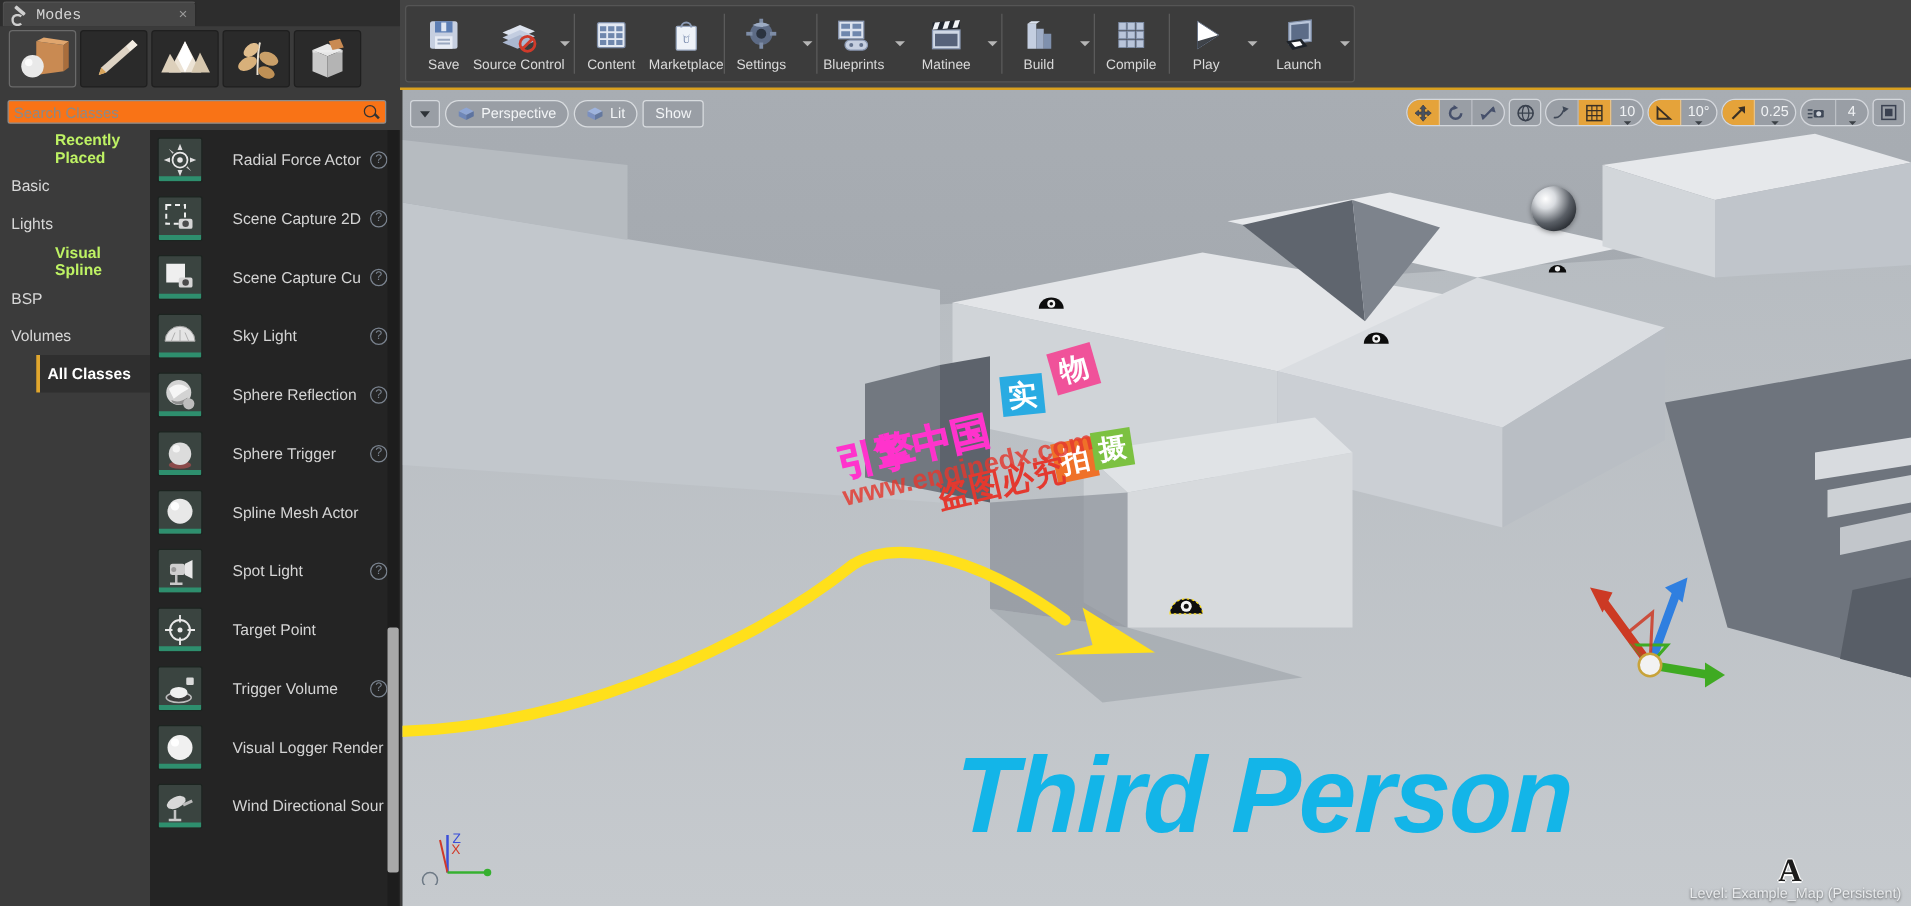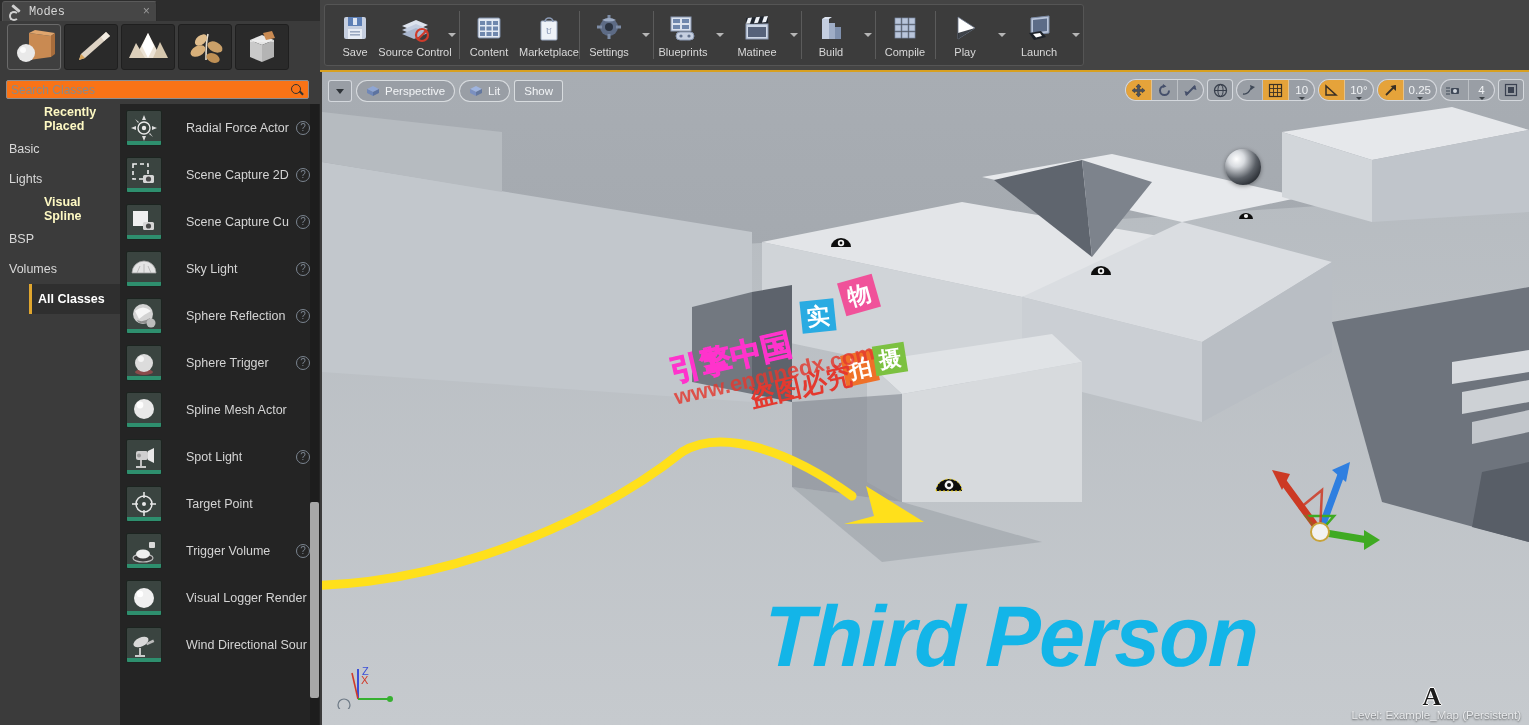--- a/index.html
+++ b/index.html
@@ -74,21 +74,21 @@
 
   
   .cat-col {
     position: absolute; left: 0; top: 104px; width: 120px; height: 621px;
     background: #3b3b3b;
   }
   .cat-item {
     height: 30px; display: flex; align-items: center; padding-left: 9px;
     color: #d8d8d8; font-size: 12.5px; cursor: pointer; position: relative;
   }
-  .cat-item.bold { font-weight: bold; color: #fef9c3; padding-left: 44px; }
+  .cat-item.bold { font-weight: bold; color: #bef264; padding-left: 44px; }
   .cat-item.selected {
     background: #2f2f2f; font-weight: bold; color: #ffffff; margin-left: 29px;
   }
   .cat-item.selected::before {
     content: ""; position: absolute; left: 0; top: 0; width: 3px; height: 100%;
     background: #e0a62e;
   }
 
   
   .class-list {

